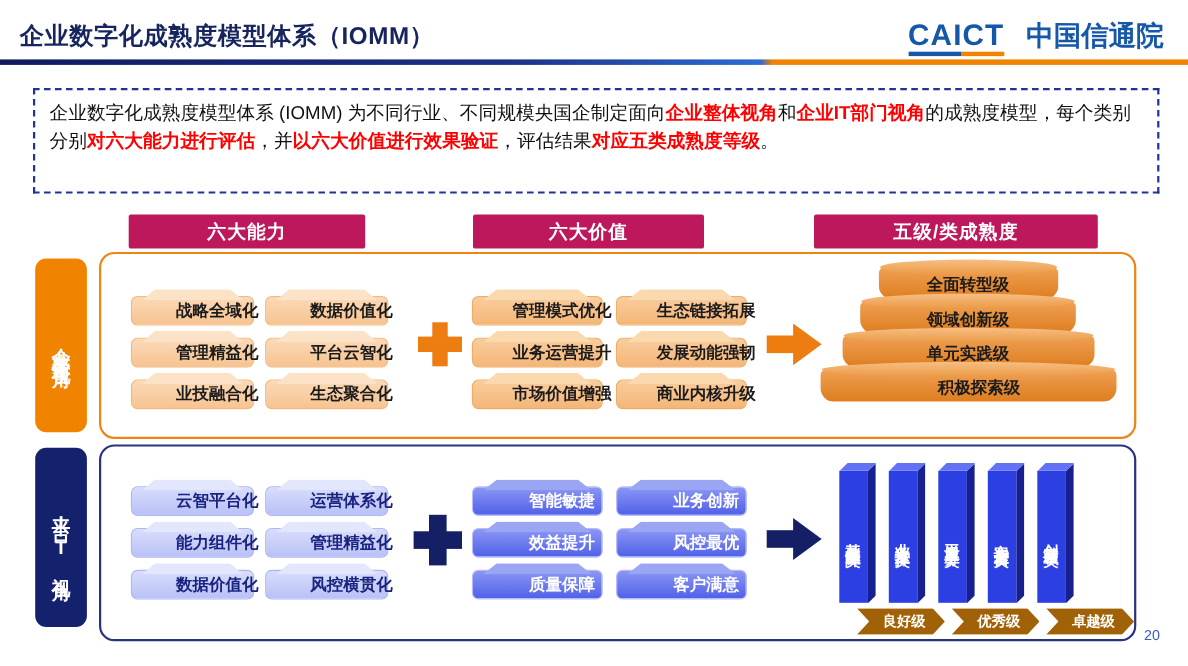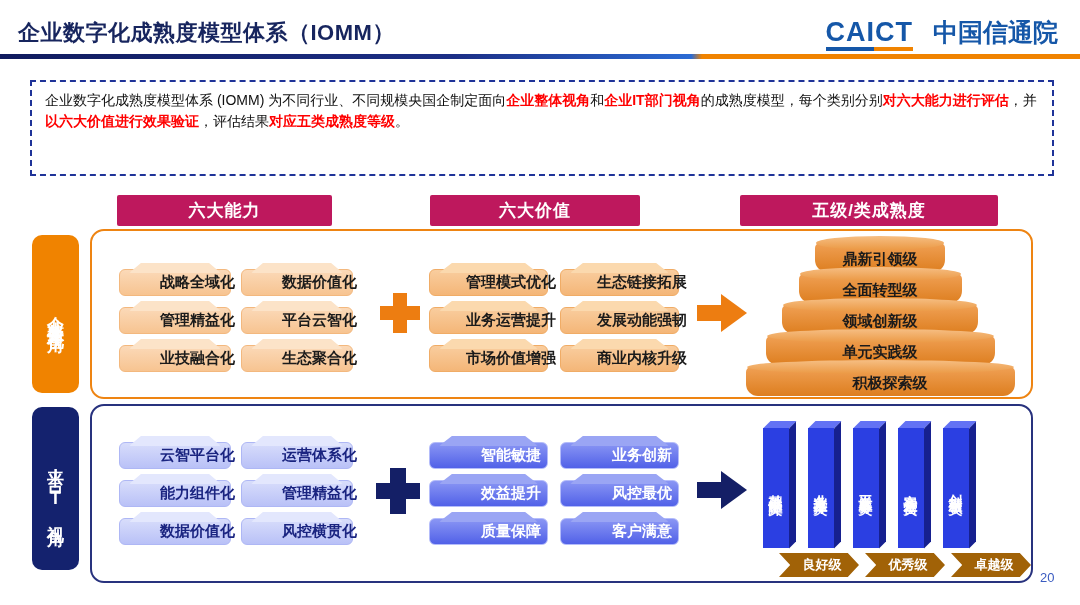--- a/index.html
+++ b/index.html
@@ -11,21 +11,21 @@
   .slide-title { position:absolute; left:18px; top:18px; font-size:22px; font-weight:bold; color:#17255E; letter-spacing:.5px; }
   .logo { position:absolute; right:22px; top:16px; display:flex; align-items:baseline; gap:20px; }
   .logo-caict { font-size:27px; font-weight:bold; color:#1557A8; letter-spacing:1px; padding-bottom:3px;
     background:linear-gradient(90deg,#1557A8 0 55%,#F08300 55% 100%) no-repeat bottom/100% 4px; }
   .logo-cn { font-size:25px; font-weight:bold; color:#1557A8; }
   .divider { position:absolute; left:0; top:54px; width:1080px; height:5px;
     background:linear-gradient(90deg,#101B5E 0%,#1C2F86 42%,#2B6BD4 64%,#F08300 65%,#F08300 100%); }
 
   
   .intro { position:absolute; left:30px; top:80px; width:1024px; min-height:96px;
-    border:2px dashed #1F3398; padding:8px 13px 9px; font-size:14px; line-height:1.5; color:#101010; }
+    border:2px dashed #1F3398; padding:8px 13px 9px; font-size:17px; line-height:1.5; color:#101010; }
   .intro .em { color:#FF0000; font-weight:bold; }
 
   
   .colhead { position:absolute; height:31px; background:#be185d; color:#ffffff; font-size:17px; font-weight:bold;
     display:flex; align-items:center; justify-content:center; border-radius:2px; letter-spacing:1px; }
   .colhead.c1 { left:117px; top:195px; width:215px; }
   .colhead.c2 { left:430px; top:195px; width:210px; }
   .colhead.c3 { left:740px; top:195px; width:258px;text-align:right; }
 
   
@@ -147,21 +147,20 @@
     <div class="item o-val">市场价值增强</div>
     <div class="item o-val">商业内核升级</div>
   </div>
 
   <div class="arrow ent">
       <div class="shaft"></div>
       <div class="head"></div>
     </div>
 
   <div class="cake">
-    <div class="cake-layer w1">鼎新引领级</div>
     <div class="cake-layer w2">全面转型级</div>
     <div class="cake-layer w3">领域创新级</div>
     <div class="cake-layer w4">单元实践级</div>
     <div class="cake-layer w5">积极探索级</div>
   </div>
 
   <div class="panel plt"></div>
   <div class="vtab plt">平台IT视角</div>
 
   <div class="grid caps g-plt-caps">

